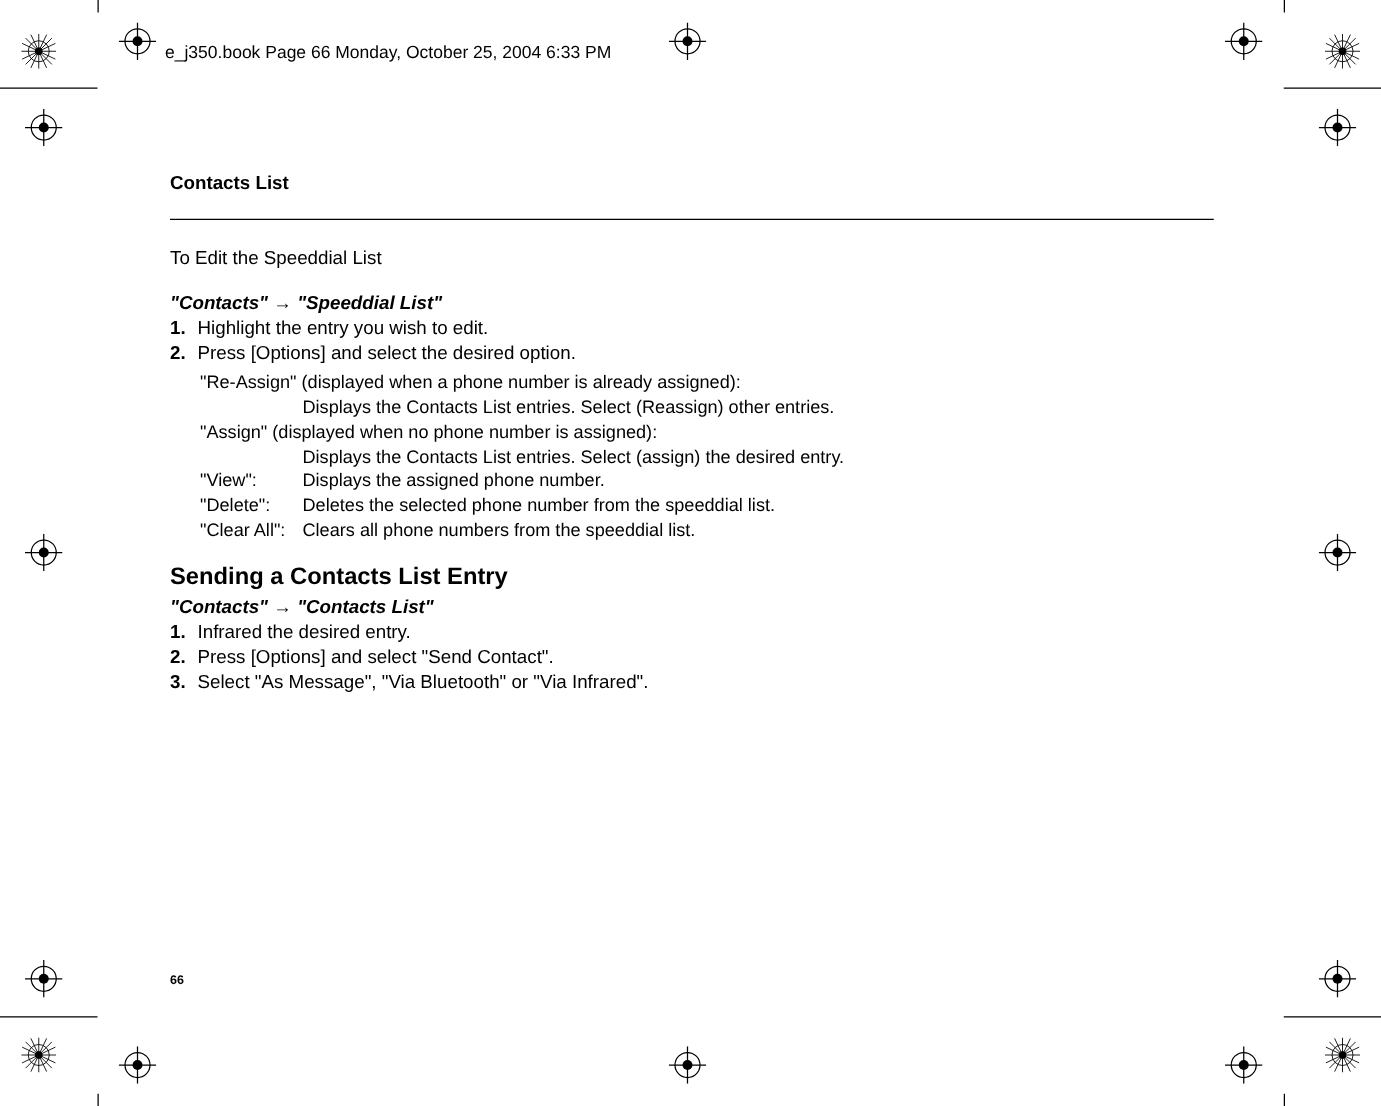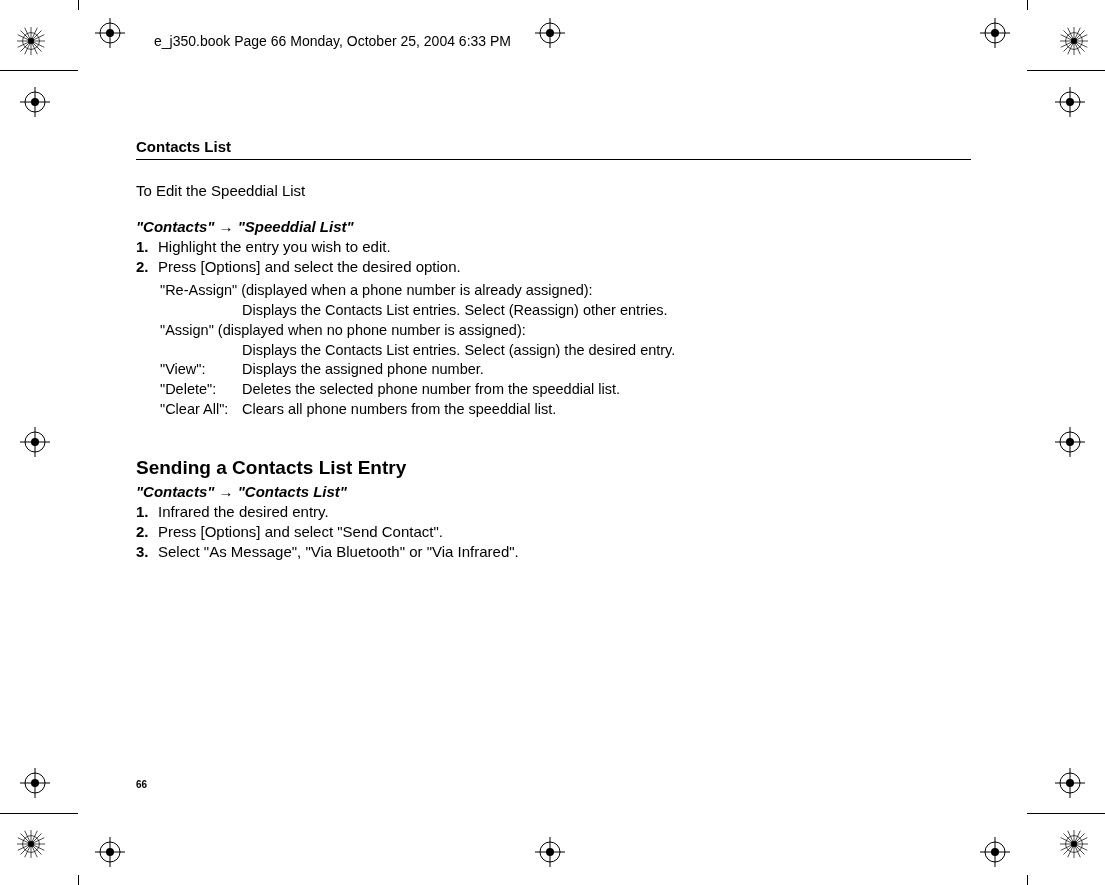--- a/index.html
+++ b/index.html
@@ -22,32 +22,32 @@
       width: 30px; height: 30px;
     }
     .reg-target svg { width: 100%; height: 100%; }
     .page-area {
       position: absolute;
       left: 78px; top: 10px;
       width: 950px; height: 860px;
     }
     .header-line {
       font-size: 14px;
-      margin-left: 76px;
+      margin-left: 54px;
       margin-top: 23px;
     }
     .content {
       position: absolute;
       left: 58px; top: 128px;
       width: 835px;
     }
     .section-head {
       font-size: 15px;
       font-weight: bold;
-      padding-bottom: 4px;
+      padding-bottom: 20px;
       border-bottom: 1.5px solid #000;
       margin-bottom: 22px;
     }
     .subtitle {
       font-size: 15px;
       margin-bottom: 19px;
     }
     .nav {
       font-size: 15px;
       font-style: italic;
@@ -68,21 +68,21 @@
     .opts {
       margin-left: 24px;
       margin-top: 6px;
       font-size: 14.5px;
     }
     .opts .row { display: flex; margin-bottom: 1px; line-height: 1.3; }
     .opts .label { width: 82px; flex-shrink: 0; }
     .heading2 {
       font-size: 19px;
       font-weight: bold;
-      margin-top: 38px;
+      margin-top: 16px;
       margin-bottom: 4px;
     }
     .page-num {
       position: absolute;
       left: 58px;
       bottom: 80px;
       font-size: 10px;
       font-weight: bold;
     }
     

